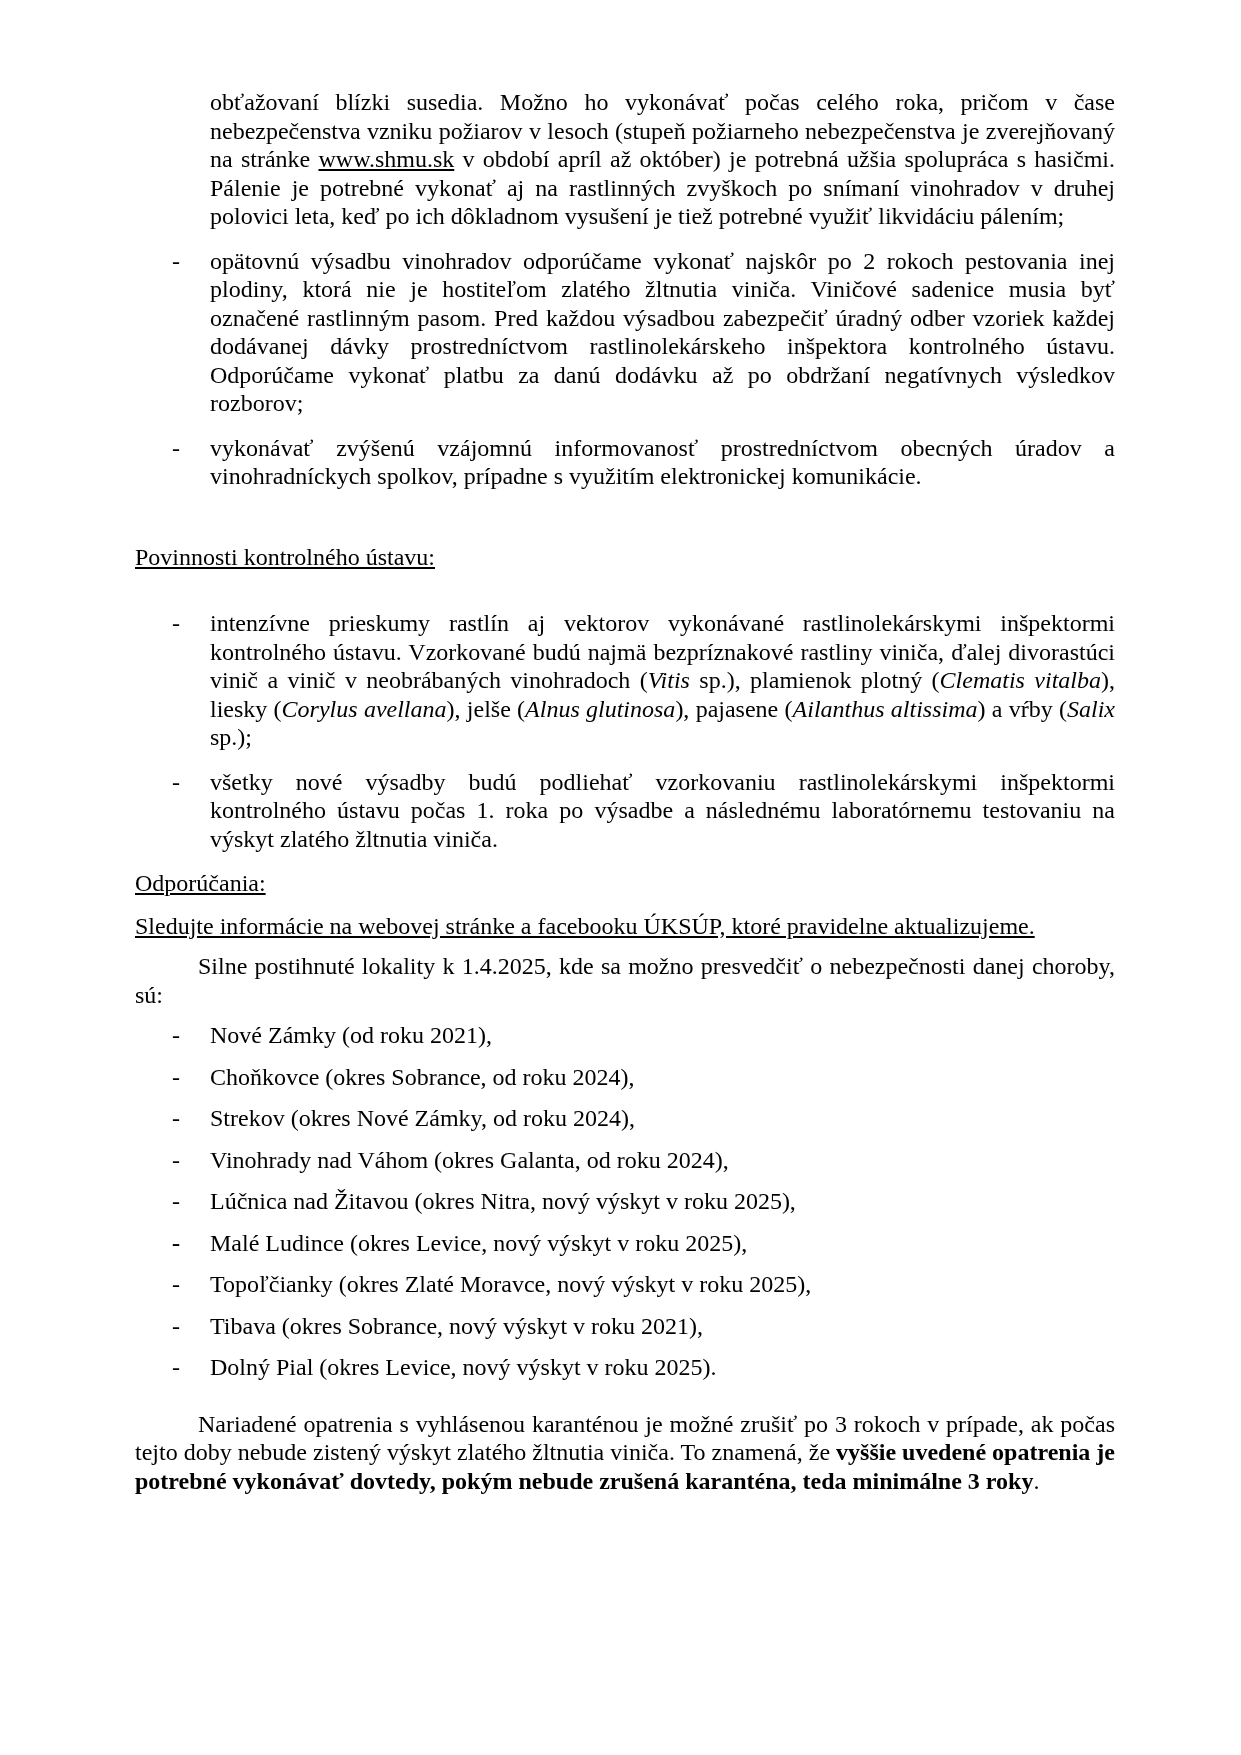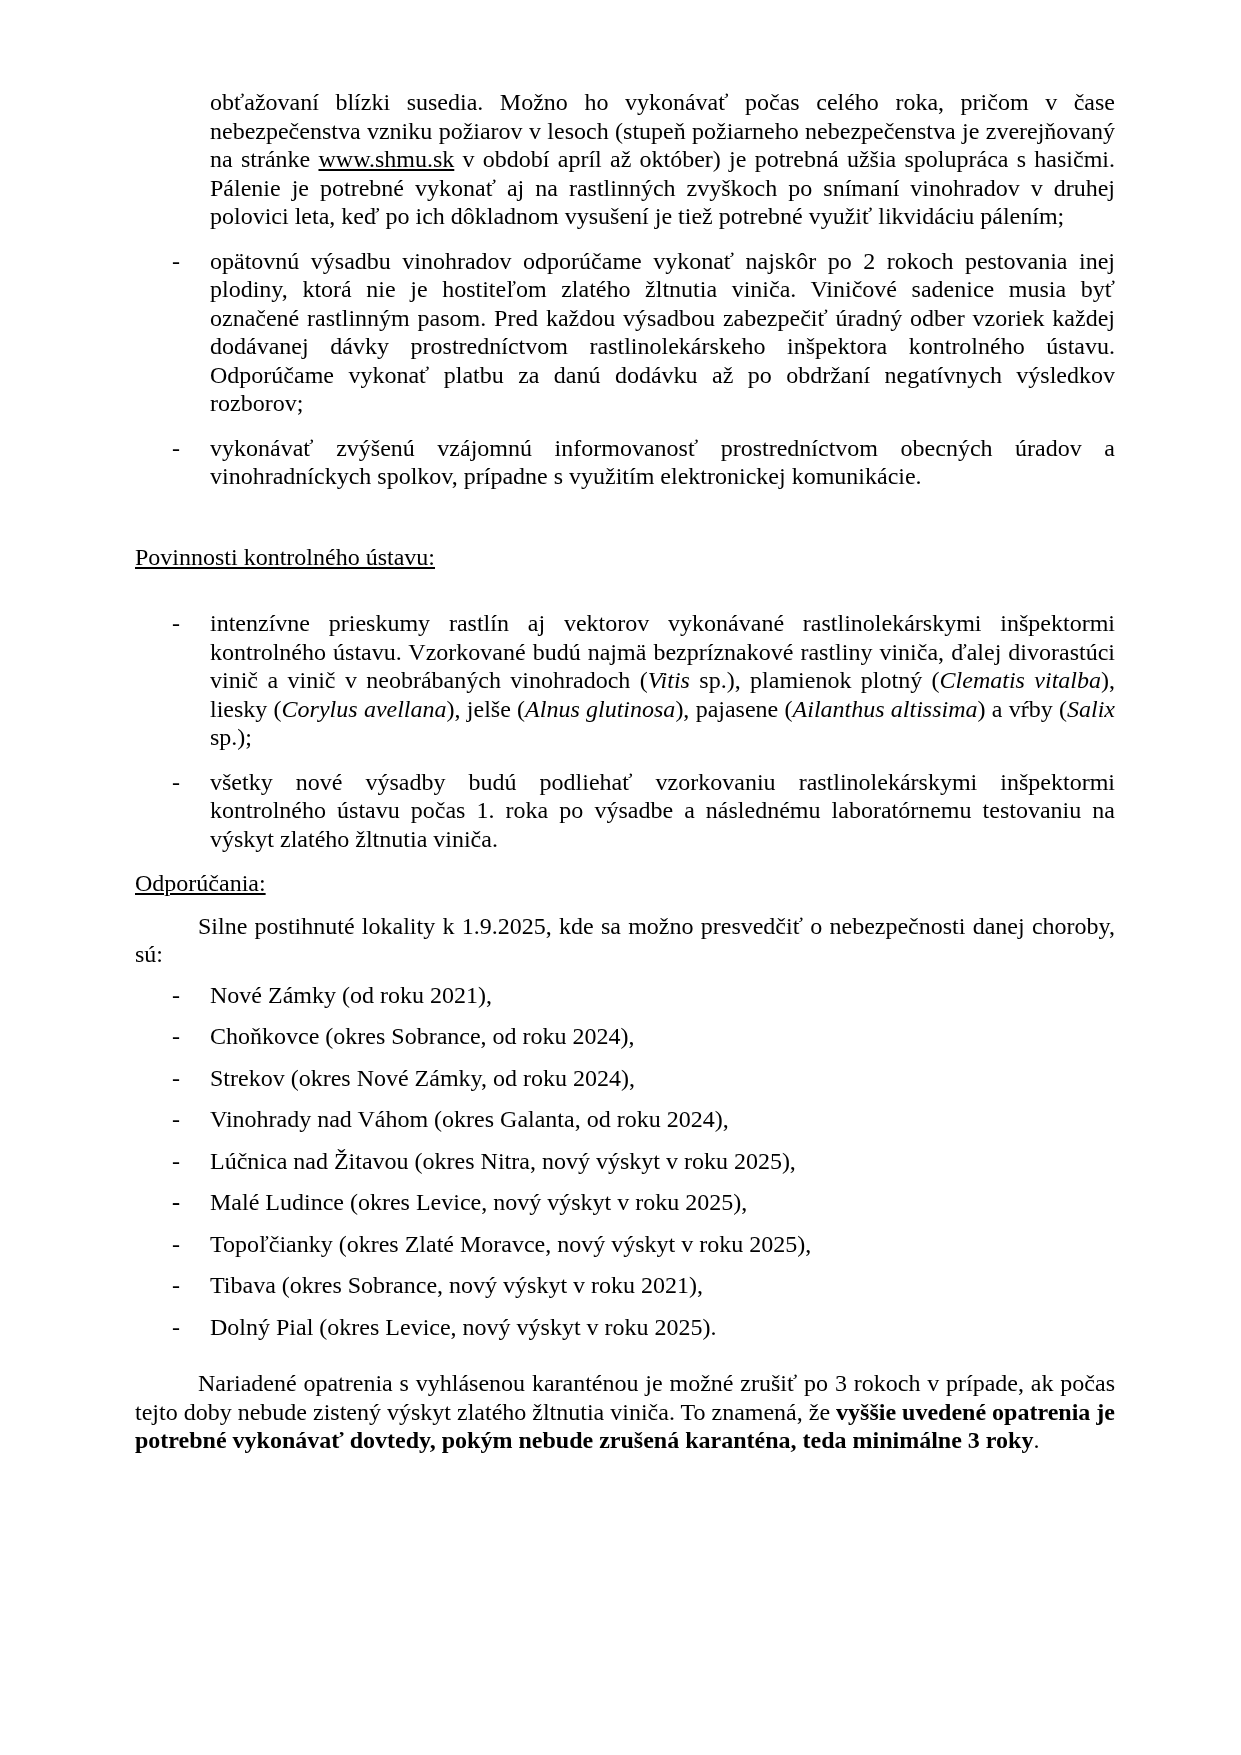--- a/index.html
+++ b/index.html
@@ -45,22 +45,23 @@
   <p class="bullet"><span class="marker">-</span><span>vykonávať zvýšenú vzájomnú informovanosť prostredníctvom obecných úradov a vinohradníckych spolkov, prípadne s využitím elektronickej komunikácie.</span></p>
 
   <p class="heading h-duties">Povinnosti kontrolného ústavu:</p>
 
   <p class="bullet mb16"><span class="marker">-</span><span>intenzívne prieskumy rastlín aj vektorov vykonávané rastlinolekárskymi inšpektormi kontrolného ústavu. Vzorkované budú najmä bezpríznakové rastliny viniča, ďalej divorastúci vinič a vinič v neobrábaných vinohradoch (</span><span class="italic">Vitis</span><span> sp.), plamienok plotný (</span><span class="italic">Clematis vitalba</span><span>), liesky (</span><span class="italic">Corylus avellana</span><span>), jelše (</span><span class="italic">Alnus glutinosa</span><span>), pajasene (</span><span class="italic">Ailanthus altissima</span><span>) a vŕby (</span><span class="italic">Salix</span><span> sp.);</span></p>
 
   <p class="bullet mb16"><span class="marker">-</span><span>všetky nové výsadby budú podliehať vzorkovaniu rastlinolekárskymi inšpektormi kontrolného ústavu počas 1. roka po výsadbe a následnému laboratórnemu testovaniu na výskyt zlatého žltnutia viniča.</span></p>
 
   <p class="heading h-reco">Odporúčania:</p>
 
+  <p class="follow">Sledujte informácie na webovej stránke a facebooku ÚKSÚP, ktoré pravidelne aktualizujeme.</p>
 
-  <p class="first-indent mb12">Silne postihnuté lokality k 1.9.2025, kde sa možno presvedčiť o nebezpečnosti danej choroby, sú:</p>
+  <p class="first-indent mb12">Silne postihnuté lokality k 1.4.2025, kde sa možno presvedčiť o nebezpečnosti danej choroby, sú:</p>
 
   <div class="loc-list">
     <p class="loc"><span class="marker">-</span><span>Nové Zámky (od roku 2021),</span></p>
     <p class="loc"><span class="marker">-</span><span>Choňkovce (okres Sobrance, od roku 2024),</span></p>
     <p class="loc"><span class="marker">-</span><span>Strekov (okres Nové Zámky, od roku 2024),</span></p>
     <p class="loc"><span class="marker">-</span><span>Vinohrady nad Váhom (okres Galanta, od roku 2024),</span></p>
     <p class="loc"><span class="marker">-</span><span>Lúčnica nad Žitavou (okres Nitra, nový výskyt v roku 2025),</span></p>
     <p class="loc"><span class="marker">-</span></p>
     <p class="loc"><span class="marker">-</span><span>Malé Ludince (okres Levice, nový výskyt v roku 2025),</span></p>
     <p class="loc"><span class="marker">-</span><span>Topoľčianky (okres Zlaté Moravce, nový výskyt v roku 2025),</span></p>

